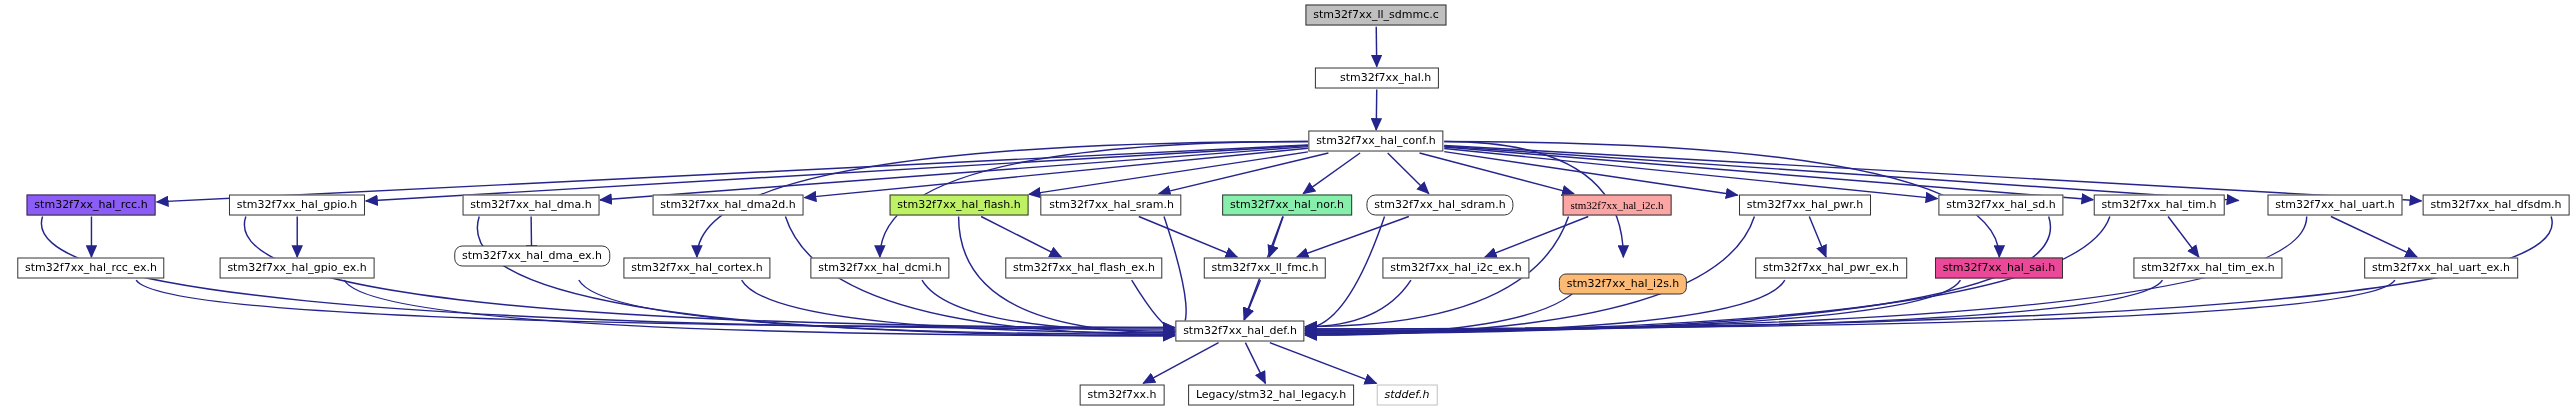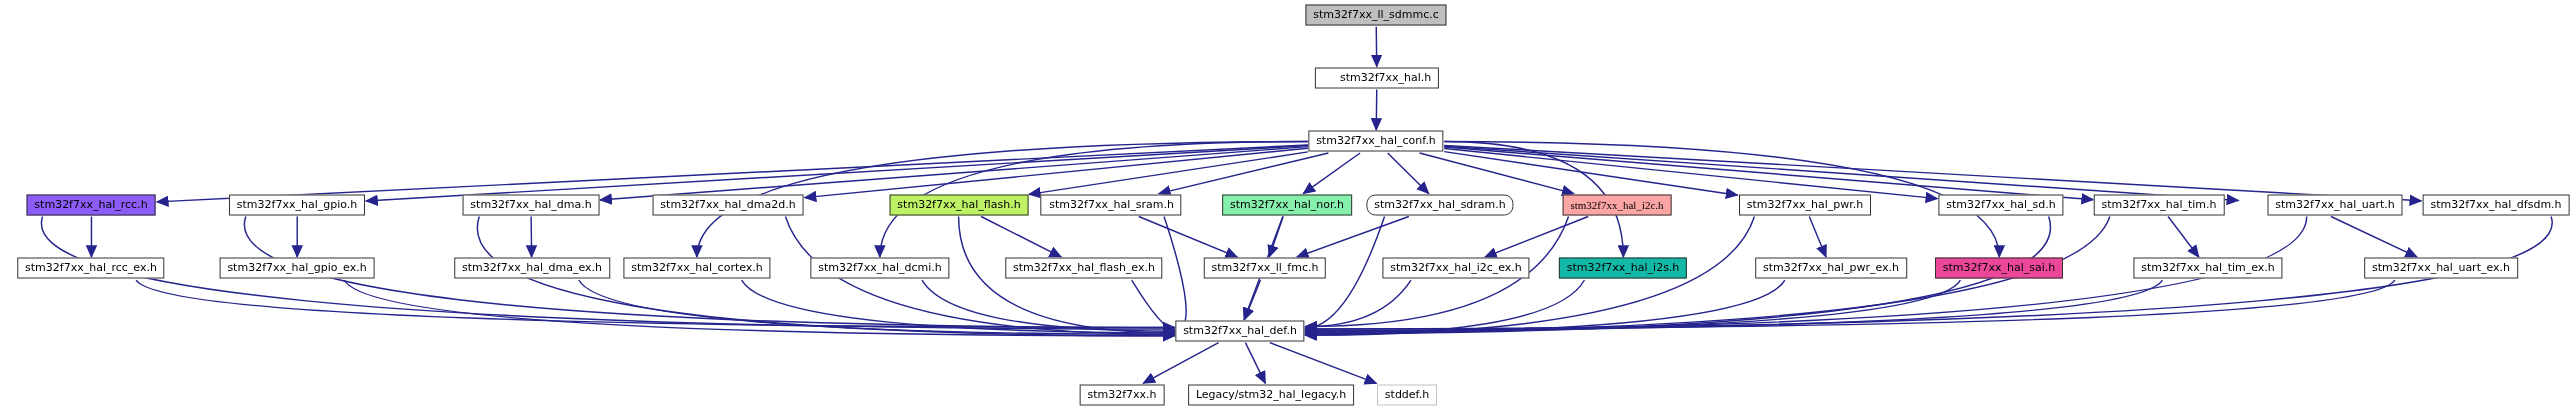--- a/index.html
+++ b/index.html
@@ -8,21 +8,21 @@
     font-family:"DejaVu Sans","Liberation Sans",sans-serif;
   }
   #edges{position:absolute;left:0;top:0;z-index:1;}
   .node{
     position:absolute;transform:translate(-50%,-50%);
     background:#ffffff;border:1.7px solid #333333;
     padding:0.8px 6.8px 1.7px 6.8px;font-size:11px;line-height:1.5;
     white-space:nowrap;color:#000000;text-align:center;z-index:2;
   }
   .node--source{background:#bfbfbf;}
-  .node--external{border-color:#c0c0c0;}
+  .node--external{border-color:#c0c0c0;font-style:italic;}
 </style>
 </head>
 <body>
 
 <div id="graph">
   <svg id="edges" width="2576" height="411" viewBox="0 0 3042 485">
     <defs>
       <marker id="arrow" markerWidth="10" markerHeight="8" refX="8.3" refY="4" orient="auto">
         <path d="M0,0 L9,4 L0,8 z" fill="#24248c"></path>
       </marker>
@@ -104,27 +104,27 @@
     <div class="node" style="left: 1287px; top: 205px; border-color: rgb(51, 51, 51); background: #86efac; color: rgb(0, 0, 0);">stm32f7xx_hal_nor.h</div>
     <div class="node" style="left: 1440px; top: 205px; border-color: rgb(51, 51, 51); background: rgb(255, 255, 255); color: rgb(0, 0, 0); border-radius: 9px;">stm32f7xx_hal_sdram.h</div>
     <div class="node" style="left: 1617px; top: 205px; border-color: rgb(51, 51, 51); background: #fca5a5; color: rgb(0, 0, 0); font-family: Liberation Serif, serif;">stm32f7xx_hal_i2c.h</div>
     <div class="node" style="left: 1805px; top: 205px; border-color: rgb(51, 51, 51); background: rgb(255, 255, 255); color: rgb(0, 0, 0); text-align: center;">stm32f7xx_hal_pwr.h</div>
     <div class="node" style="left: 2001px; top: 205px; border-color: rgb(51, 51, 51); background: rgb(255, 255, 255); color: rgb(0, 0, 0);">stm32f7xx_hal_sd.h</div>
     <div class="node" style="left: 2159px; top: 205px; border-color: rgb(51, 51, 51); background: rgb(255, 255, 255); color: rgb(0, 0, 0);">stm32f7xx_hal_tim.h</div>
     <div class="node" style="left: 2307px; top: 205px; border-color: rgb(51, 51, 51); background: rgb(255, 255, 255); color: rgb(0, 0, 0); margin-left: 28px;">stm32f7xx_hal_uart.h</div>
     <div class="node" style="left: 2496px; top: 205px; border-color: rgb(51, 51, 51); background: rgb(255, 255, 255); color: rgb(0, 0, 0);">stm32f7xx_hal_dfsdm.h</div>
     <div class="node" style="left: 91px; top: 268px; border-color: rgb(51, 51, 51); background: rgb(255, 255, 255); color: rgb(0, 0, 0);">stm32f7xx_hal_rcc_ex.h</div>
     <div class="node" style="left: 297px; top: 268px; border-color: rgb(51, 51, 51); background: rgb(255, 255, 255); color: rgb(0, 0, 0);">stm32f7xx_hal_gpio_ex.h</div>
-    <div class="node" style="left: 532px; top: 268px; border-color: rgb(51, 51, 51); background: rgb(255, 255, 255); color: rgb(0, 0, 0);">stm32f7xx_hal_dma_ex.h</div>
+    <div class="node" style="left: 532px; top: 256px; border-color: rgb(51, 51, 51); background: rgb(255, 255, 255); color: rgb(0, 0, 0); border-radius: 8px;">stm32f7xx_hal_dma_ex.h</div>
     <div class="node" style="left: 697px; top: 268px; border-color: rgb(51, 51, 51); background: rgb(255, 255, 255); color: rgb(0, 0, 0);">stm32f7xx_hal_cortex.h</div>
     <div class="node" style="left: 880px; top: 268px; border-color: rgb(51, 51, 51); background: rgb(255, 255, 255); color: rgb(0, 0, 0);">stm32f7xx_hal_dcmi.h</div>
     <div class="node" style="left: 1084px; top: 268px; border-color: rgb(51, 51, 51); background: rgb(255, 255, 255); color: rgb(0, 0, 0);">stm32f7xx_hal_flash_ex.h</div>
     <div class="node" style="left: 1265px; top: 268px; border-color: rgb(51, 51, 51); background: rgb(255, 255, 255); color: rgb(0, 0, 0);">stm32f7xx_ll_fmc.h</div>
     <div class="node" style="left: 1456px; top: 268px; border-color: rgb(51, 51, 51); background: rgb(255, 255, 255); color: rgb(0, 0, 0);">stm32f7xx_hal_i2c_ex.h</div>
-    <div class="node" style="left: 1623px; top: 268px; border-color: rgb(51, 51, 51); background: #14b8a6; color: rgb(0, 0, 0);">stm32f7xx_hal_i2s.h</div>
+    <div class="node" style="left: 1623px; top: 284px; border-color: rgb(51, 51, 51); background: #fdba74; color: rgb(0, 0, 0); border-radius: 7px;">stm32f7xx_hal_i2s.h</div>
     <div class="node" style="left: 1831px; top: 268px; border-color: rgb(51, 51, 51); background: rgb(255, 255, 255); color: rgb(0, 0, 0);">stm32f7xx_hal_pwr_ex.h</div>
     <div class="node" style="left: 1999px; top: 268px; border-color: rgb(51, 51, 51); background: #ec4899; color: rgb(0, 0, 0);">stm32f7xx_hal_sai.h</div>
     <div class="node" style="left: 2208px; top: 268px; border-color: rgb(51, 51, 51); background: rgb(255, 255, 255); color: rgb(0, 0, 0);">stm32f7xx_hal_tim_ex.h</div>
     <div class="node" style="left: 2441px; top: 268px; border-color: rgb(51, 51, 51); background: rgb(255, 255, 255); color: rgb(0, 0, 0);">stm32f7xx_hal_uart_ex.h</div>
     <div class="node" style="left: 1240px; top: 331px; border-color: rgb(51, 51, 51); background: rgb(255, 255, 255); color: rgb(0, 0, 0);">stm32f7xx_hal_def.h</div>
     <div class="node" style="left: 1122px; top: 395px; border-color: rgb(51, 51, 51); background: rgb(255, 255, 255); color: rgb(0, 0, 0);">stm32f7xx.h</div>
     <div class="node" style="left: 1271px; top: 395px; border-color: rgb(51, 51, 51); background: rgb(255, 255, 255); color: rgb(0, 0, 0);">Legacy/stm32_hal_legacy.h</div>
     <div class="node node--external" style="left: 1407px; top: 395px; border-color: rgb(192, 192, 192); background: rgb(255, 255, 255); color: rgb(0, 0, 0);">stddef.h</div>
   </div>
 

